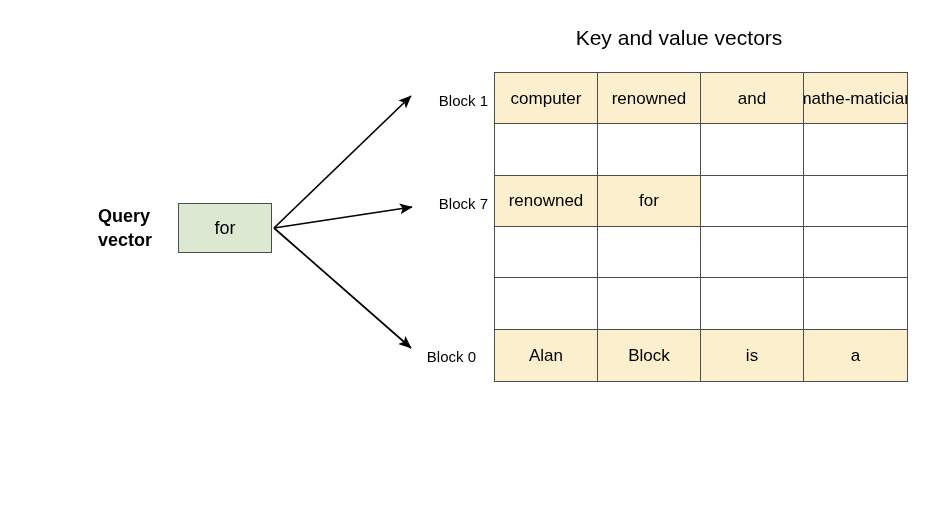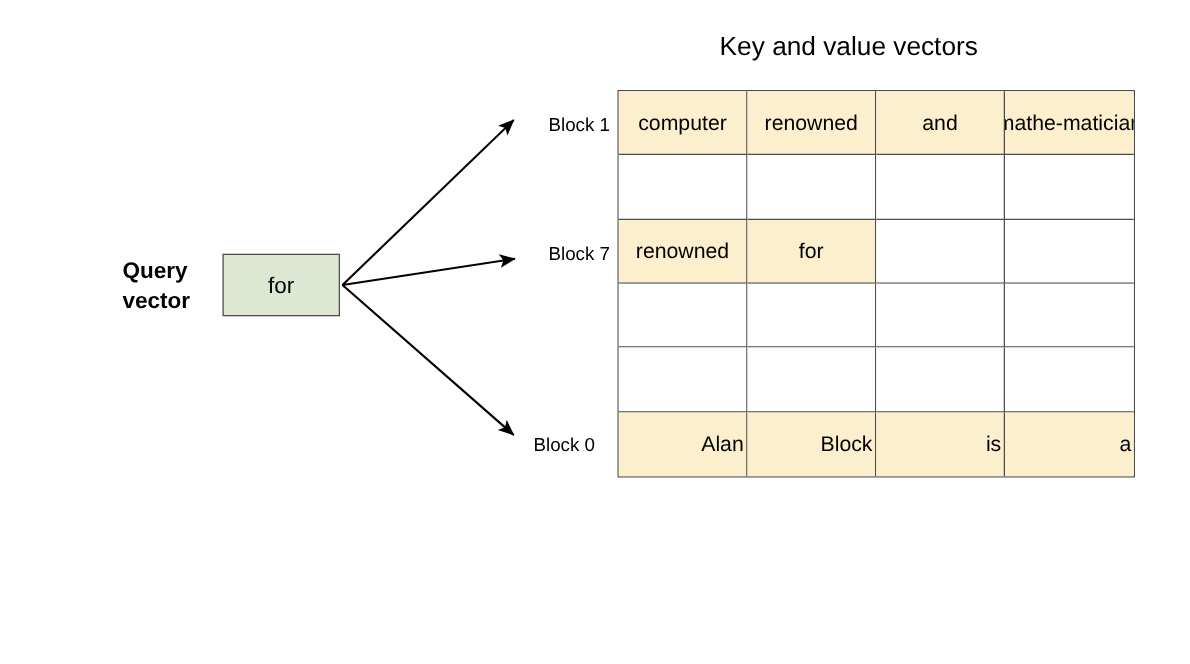--- a/index.html
+++ b/index.html
@@ -114,21 +114,21 @@
     justify-content: center;
     text-align: center;
     font-size: 17px;
     line-height: 21px;
     color: #000000;
     overflow: hidden;
     padding: 0 2px;
   }
   .kv-cell.filled { background: #fbefcd; }
   .kv-cell.col-last { border-right: none; }
-  .kv-cell.row-last { border-bottom: none; justify-content: flex-end; }
+  .kv-cell.row-last { border-bottom: none; }
   .kv-cell .wrap { display: block; }
 </style>
 </head>
 <body>
 
 <div id="canvas">
 
   <div class="chart-title">Key and value vectors</div>
 
   <div class="query-label">

